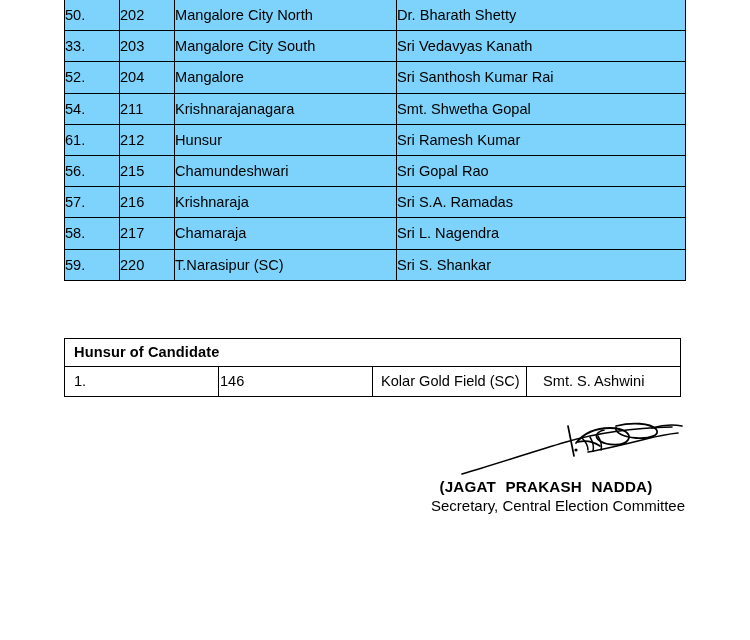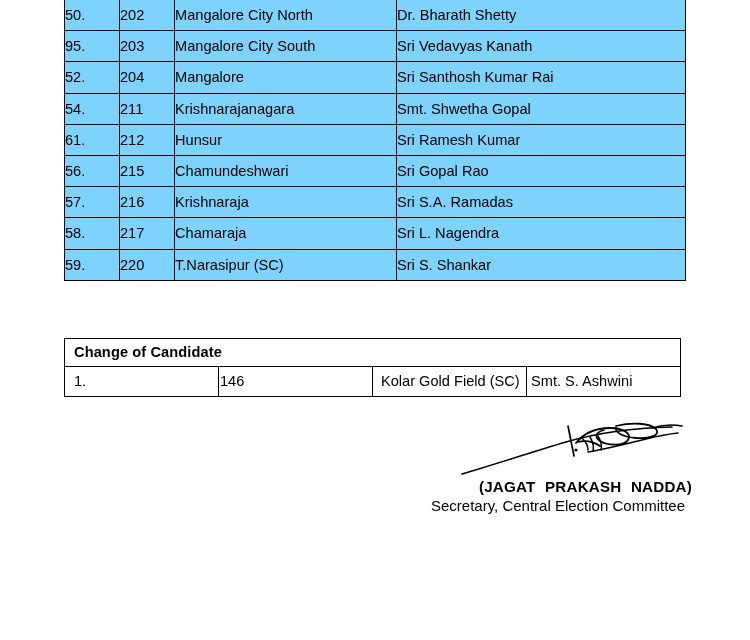--- a/index.html
+++ b/index.html
@@ -43,21 +43,21 @@
     line-height: 1.1;
     vertical-align: middle;
     background: #7dd3fc;
   }
   .candidates-table tr:first-child td {
     border-top: none;
   }
   .col-sl   { width: 54px;  text-align: left;  padding-left: 9px; }
   .col-ac   { width: 54px;  text-align: left; padding-right: 7px; }
   .col-name { width: 221px; text-align: left;  padding-left: 8px; }
-  .col-cand { width: 288px; text-align: left;  padding-left: 4px; }
+  .col-cand { width: 288px; text-align: left;  padding-left: 16px; }
 
   
   .change-table {
     position: absolute;
     left: 64px;
     top: 338px;
     width: 617px;
     border-collapse: collapse;
     table-layout: fixed;
   }
@@ -92,21 +92,21 @@
     left: 0;
     top: 0;
     width: 300px;
     height: 62px;
   }
   .sign-name {
     position: absolute;
     left: 0;
     top: 58px;
     width: 292px;
-    text-align: right;
+    text-align: center;
     font-size: 15.2px;
     font-weight: bold;
     letter-spacing: 0.2px;
     word-spacing: 5px;
     white-space: nowrap;
   }
   .sign-designation {
     position: absolute;
     left: 12px;
     top: 77px;
@@ -123,21 +123,21 @@
 
   <table class="candidates-table">
     <tbody>
       <tr>
         <td class="col-sl">50.</td>
         <td class="col-ac">202</td>
         <td class="col-name">Mangalore City North</td>
         <td class="col-cand">Dr. Bharath Shetty</td>
       </tr>
       <tr>
-        <td class="col-sl">95.</td>
+        <td class="col-sl">33.</td>
         <td class="col-ac">203</td>
         <td class="col-name">Mangalore City South</td>
         <td class="col-cand">Sri Vedavyas Kanath</td>
       </tr>
       <tr>
         <td class="col-sl">52.</td>
         <td class="col-ac">204</td>
         <td class="col-name">Mangalore</td>
         <td class="col-cand">Sri Santhosh Kumar Rai</td>
       </tr>
@@ -176,21 +176,21 @@
         <td class="col-ac">220</td>
         <td class="col-name">T.Narasipur (SC)</td>
         <td class="col-cand">Sri S. Shankar</td>
       </tr>
     </tbody>
   </table>
 
   <table class="change-table">
     <tbody>
       <tr>
-        <td class="change-header-cell" colspan="4">Change of Candidate</td>
+        <td class="change-header-cell" colspan="4">Hunsur of Candidate</td>
       </tr>
       <tr class="data">
         <td class="col-sl">1.</td>
         <td class="col-ac">146</td>
         <td class="col-name">Kolar Gold Field (SC)</td>
         <td class="col-cand">Smt. S. Ashwini</td>
       </tr>
     </tbody>
   </table>
 

